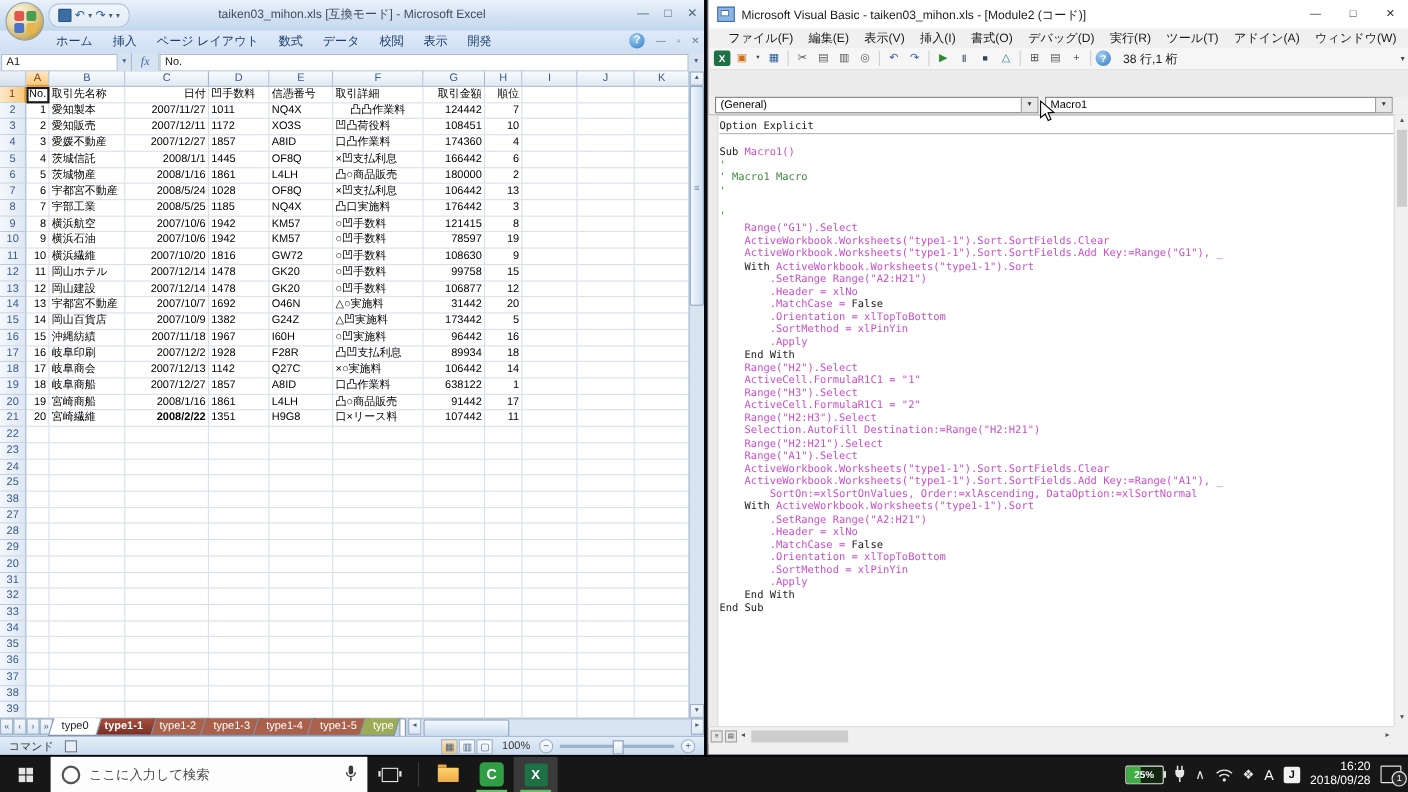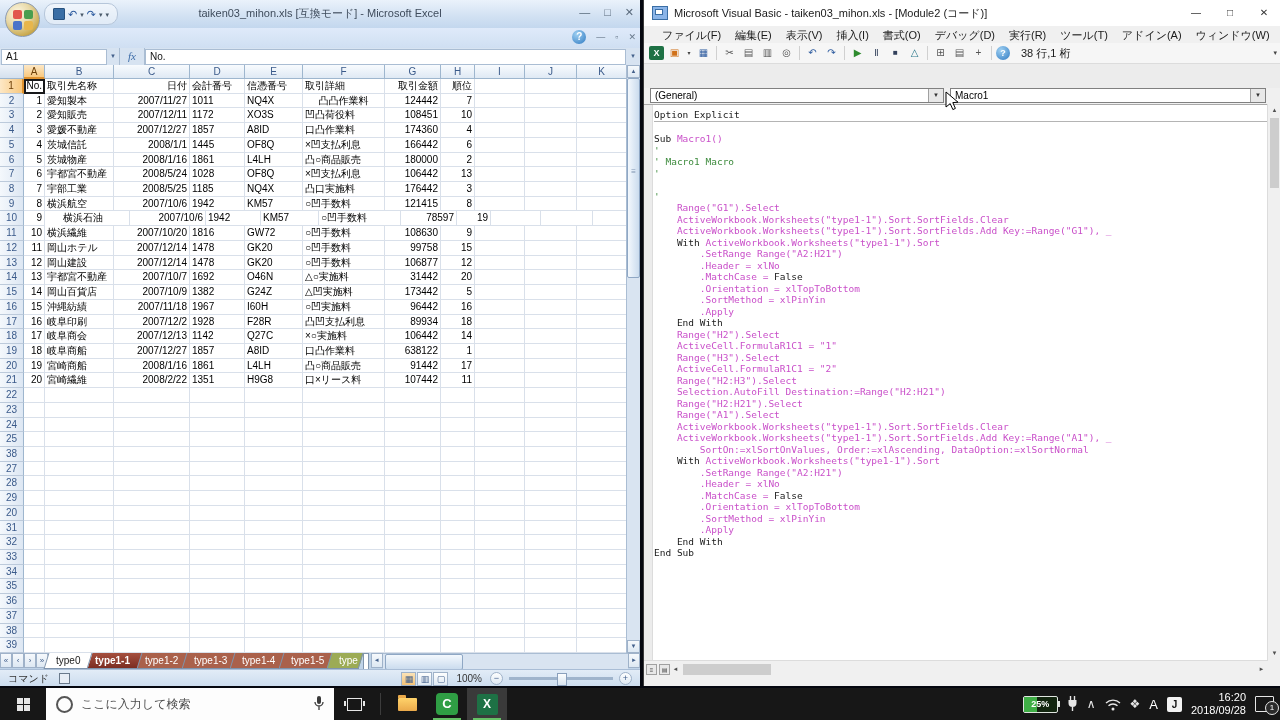--- a/index.html
+++ b/index.html
@@ -214,20 +214,30 @@
       </div>
     <div id="x-title">taiken03_mihon.xls [互換モード] - Microsoft Excel</div>
     <div id="x-winbtns">
       <span>—</span>
       <span>□</span>
       <span>✕</span>
     </div>
   </div>
 
   <div id="x-ribbonrow">
+    <div id="ribbon-tabs" style="display:flex">
+        <div class="rtab">ホーム</div>
+        <div class="rtab">挿入</div>
+        <div class="rtab">ページ レイアウト</div>
+        <div class="rtab">数式</div>
+        <div class="rtab">データ</div>
+        <div class="rtab">校閲</div>
+        <div class="rtab">表示</div>
+        <div class="rtab">開発</div>
+      </div>
     <div id="ribbon-right">
       <span id="ribbon-help">?</span>
       <span class="mini-ctl">—</span>
       <span class="mini-ctl">▫</span>
       <span class="mini-ctl">✕</span>
     </div>
   </div>
 
   <div id="x-formularow">
     <div id="x-namebox">A1</div>
@@ -252,21 +262,21 @@
       <div class="ch" style="width: 50px;">K</div>
     </div>
 
   <div id="x-grid">
     <div id="grid-rows">
         <div class="g-row">
           <div class="g-gut sel">1</div>
           <div class="g-cell r" style="width: 21px;">No.</div>
           <div class="g-cell" style="width: 69px;">取引先名称</div>
           <div class="g-cell r" style="width: 76px;">日付</div>
-          <div class="g-cell" style="width: 55px;">会計番号</div>
+          <div class="g-cell" style="width: 55px;">凹手数料</div>
           <div class="g-cell" style="width: 58px;">信憑番号</div>
           <div class="g-cell" style="width: 82px;">取引詳細</div>
           <div class="g-cell r" style="width: 56px;">取引金額</div>
           <div class="g-cell r" style="width: 34px;">順位</div>
           <div class="g-cell" style="width: 50px;"></div>
           <div class="g-cell" style="width: 52px;"></div>
           <div class="g-cell" style="width: 50px;"></div>
         </div>
         <div class="g-row">
           <div class="g-gut">2</div>
@@ -376,21 +386,21 @@
           <div class="g-cell" style="width: 82px;">○凹手数料</div>
           <div class="g-cell r" style="width: 56px;">121415</div>
           <div class="g-cell r" style="width: 34px;">8</div>
           <div class="g-cell" style="width: 50px;"></div>
           <div class="g-cell" style="width: 52px;"></div>
           <div class="g-cell" style="width: 50px;"></div>
         </div>
         <div class="g-row">
           <div class="g-gut">10</div>
           <div class="g-cell r" style="width: 21px;">9</div>
-          <div class="g-cell" style="width: 69px; margin-left: 16px;">横浜石油</div>
+          <div class="g-cell" style="width: 69px;">横浜石油</div>
           <div class="g-cell r" style="width: 76px;">2007/10/6</div>
           <div class="g-cell" style="width: 55px;">1942</div>
           <div class="g-cell" style="width: 58px;">KM57</div>
           <div class="g-cell" style="width: 82px;">○凹手数料</div>
           <div class="g-cell r" style="width: 56px;">78597</div>
           <div class="g-cell r" style="width: 34px;">19</div>
           <div class="g-cell" style="width: 50px;"></div>
           <div class="g-cell" style="width: 52px;"></div>
           <div class="g-cell" style="width: 50px;"></div>
         </div>
@@ -531,21 +541,21 @@
           <div class="g-cell r" style="width: 56px;">91442</div>
           <div class="g-cell r" style="width: 34px;">17</div>
           <div class="g-cell" style="width: 50px;"></div>
           <div class="g-cell" style="width: 52px;"></div>
           <div class="g-cell" style="width: 50px;"></div>
         </div>
         <div class="g-row">
           <div class="g-gut">21</div>
           <div class="g-cell r" style="width: 21px;">20</div>
           <div class="g-cell" style="width: 69px;">宮崎繊維</div>
-          <div class="g-cell r" style="width: 76px;">2008/2/22</div>
+          <div class="g-cell r" style="width: 76px; font-weight: bold;">2008/2/22</div>
           <div class="g-cell" style="width: 55px;">1351</div>
           <div class="g-cell" style="width: 58px;">H9G8</div>
           <div class="g-cell" style="width: 82px;">口×リース料</div>
           <div class="g-cell r" style="width: 56px;">107442</div>
           <div class="g-cell r" style="width: 34px;">11</div>
           <div class="g-cell" style="width: 50px;"></div>
           <div class="g-cell" style="width: 52px;"></div>
           <div class="g-cell" style="width: 50px;"></div>
         </div>
         <div class="g-row">

